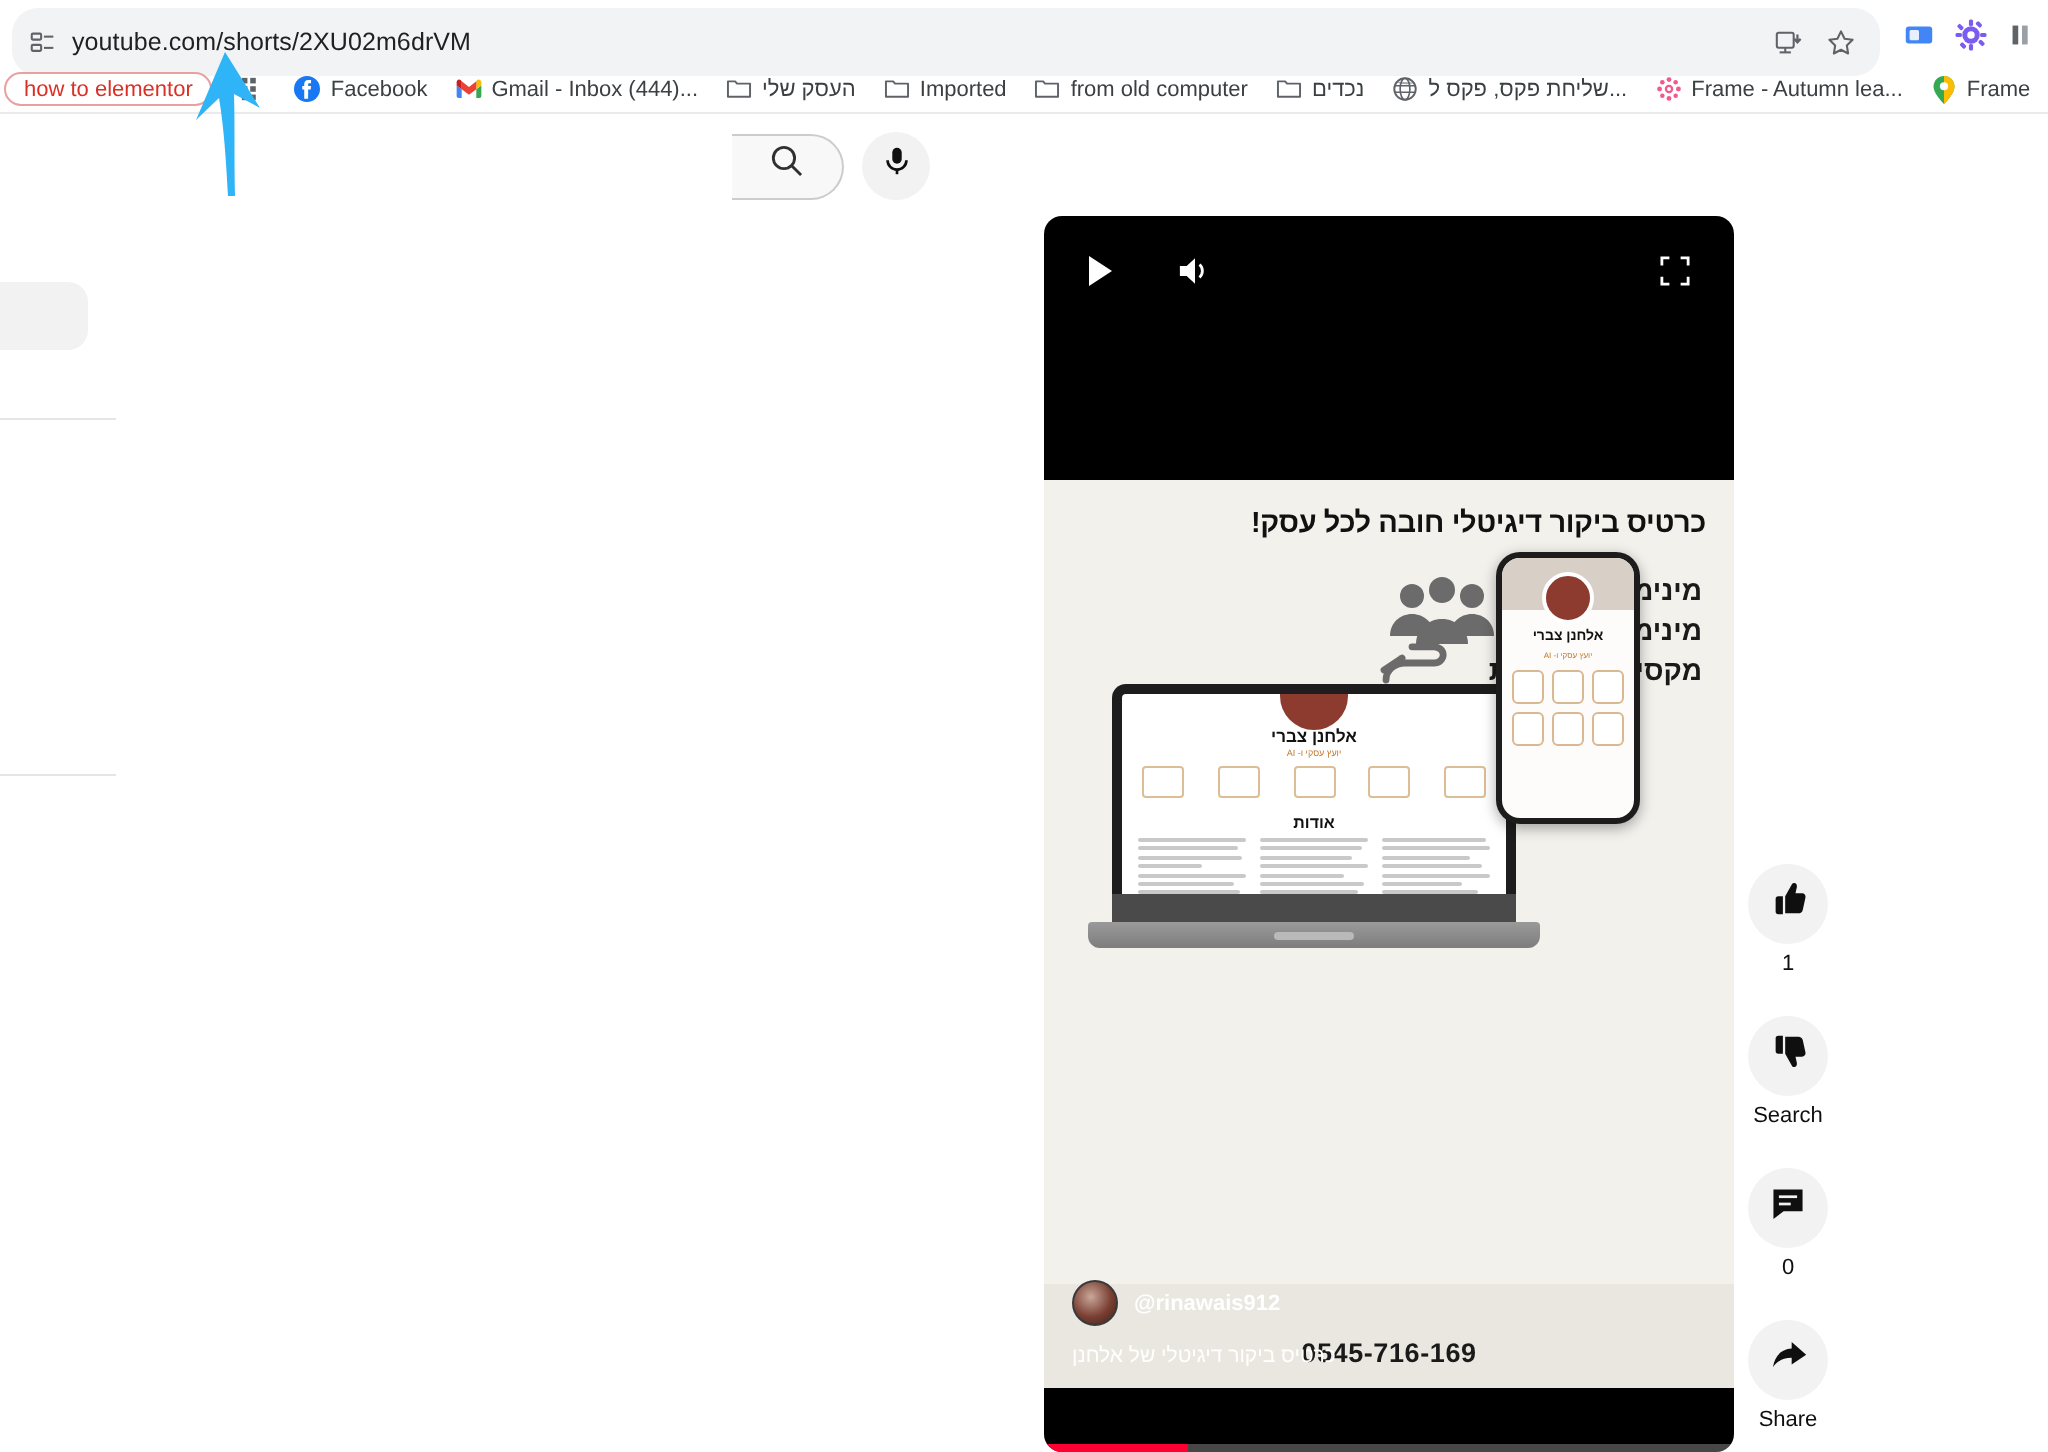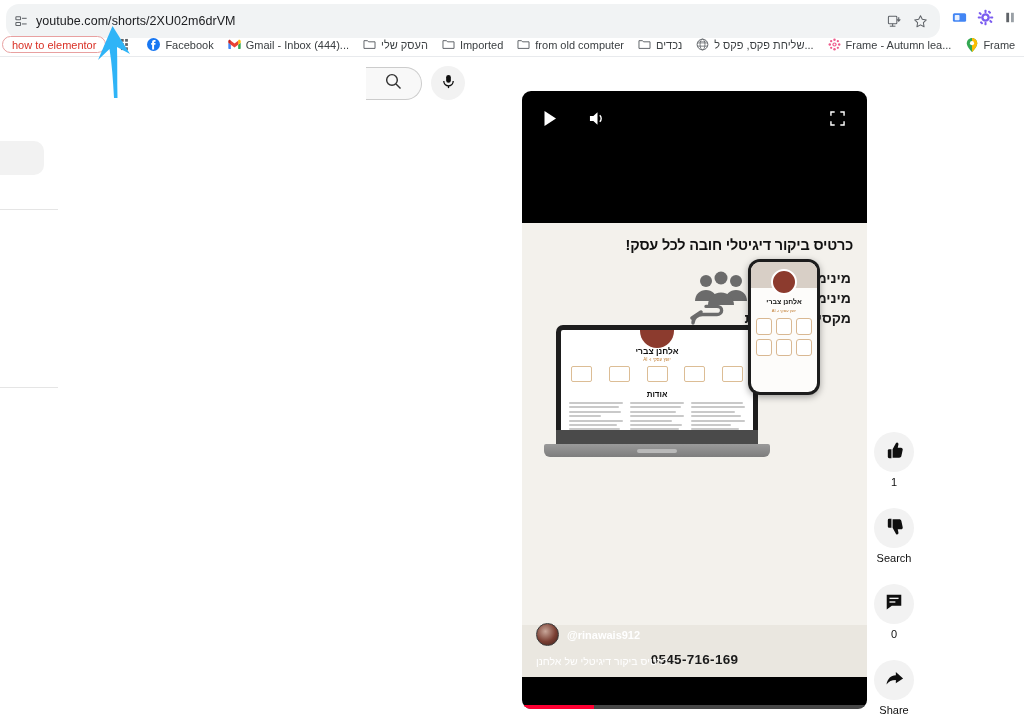--- a/index.html
+++ b/index.html
@@ -113,21 +113,21 @@
     border-radius:0 17px 17px 0; background:#f8f8f8;
     display:flex; align-items:center; justify-content:center;
   }
   .mic-btn {
     width:34px; height:34px; border-radius:50%; background:#f2f2f2;
     display:flex; align-items:center; justify-content:center;
   }
 
   
   .shorts-stage {
-    position:absolute; left:522px; top:34px; width:345px; height:618px;
+    position:absolute; left:522px; top:51px; width:345px; height:618px;
   }
   .player {
     position:absolute; left:0; top:0; width:345px; height:618px;
     background:#000; border-radius:9px; overflow:hidden;
   }
   .player-controls {
     position:absolute; left:0; top:0; width:345px; height:60px; z-index:6;
     display:flex; align-items:center;
   }
   .pc-btn { position:absolute; display:flex; align-items:center; justify-content:center; }

